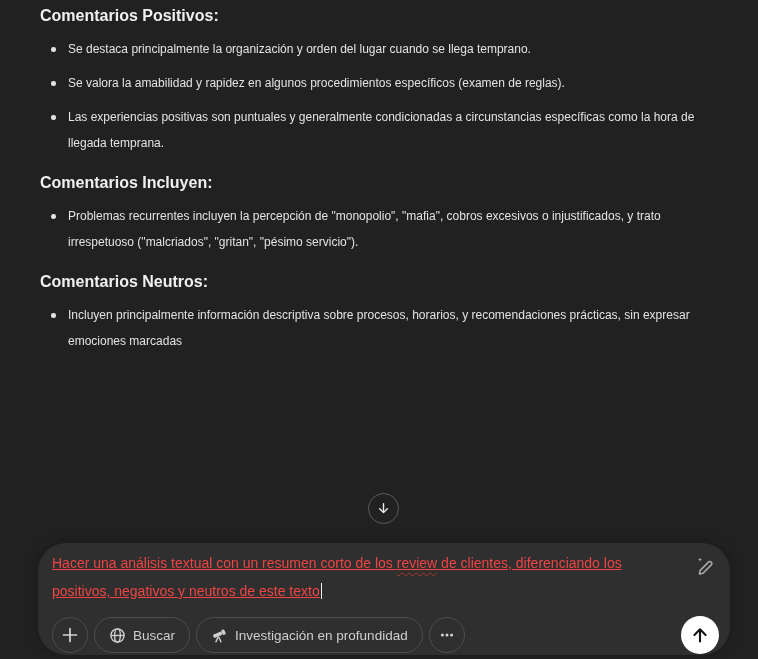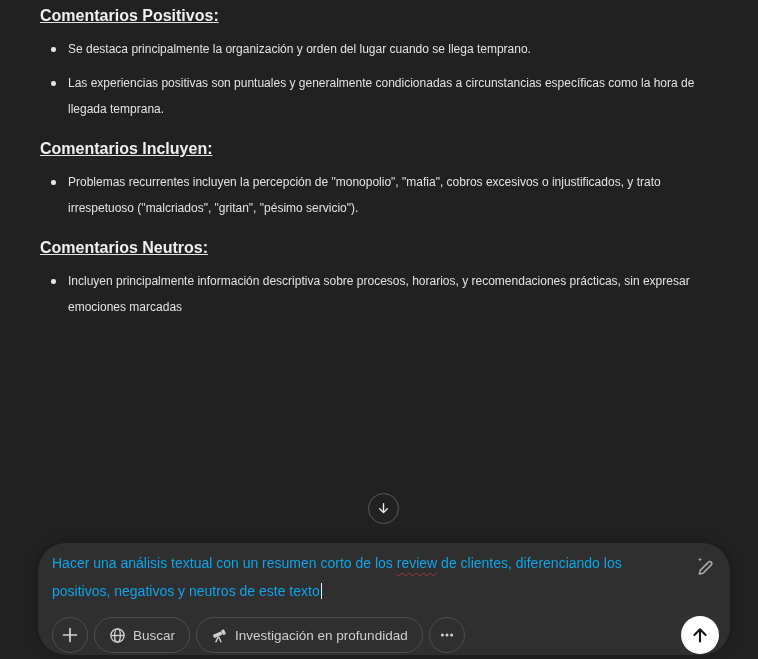--- a/index.html
+++ b/index.html
@@ -10,21 +10,20 @@
     overflow: hidden;
     font-family: "Liberation Sans", sans-serif;
   }
 
   
   .content {
     position: absolute;
     top: 0; left: 40px;
     width: 680px;
     color: #e3e3e3;
-    text-decoration: underline;
   }
   .section-heading {
     font-size: 16px;
     font-weight: 700;
     line-height: 20px;
     color: #f0f0f0;
     margin-top: 17px;
   }
   .content .section-heading:first-child { margin-top: 6px; }
   .bullet-list { list-style: none; margin-top: 10px; }
@@ -69,22 +68,23 @@
     border-radius: 28px;
     z-index: 10;
     box-shadow: 0 0 12px rgba(0,0,0,0.25);
   }
   .composer-text {
     position: absolute;
     left: 14px; top: 6px;
     width: 618px;
     font-size: 14px;
     line-height: 28px;
-    color: #0ea5e9;
+    color: #ef4444;
     cursor: text;
+    text-decoration: underline;
   }
   .misspelled {
     text-decoration-line: underline;
     text-decoration-style: wavy;
     text-decoration-color: #a8372d;
     text-decoration-thickness: 1px;
     text-underline-offset: 4px;
   }
   .caret {
     display: inline-block;
@@ -146,20 +146,21 @@
   }
 </style>
 </head>
 <body>
 
 <div class="content">
 
   <h3 class="section-heading">Comentarios Positivos:</h3>
   <ul class="bullet-list">
     <li><span>Se destaca principalmente la organización y orden del lugar cuando se llega temprano.</span></li>
+    <li><span>Se valora la amabilidad y rapidez en algunos procedimientos específicos (examen de reglas).</span></li>
     <li><span>Las experiencias positivas son puntuales y generalmente condicionadas a circunstancias específicas como la hora de llegada temprana.</span></li>
   </ul>
 
   <h3 class="section-heading">Comentarios Incluyen:</h3>
   <ul class="bullet-list">
     <li><span>Problemas recurrentes incluyen la percepción de "monopolio", "mafia", cobros excesivos o injustificados, y trato irrespetuoso ("malcriados", "gritan", "pésimo servicio").</span></li>
   </ul>
 
   <h3 class="section-heading">Comentarios Neutros:</h3>
   <ul class="bullet-list">

